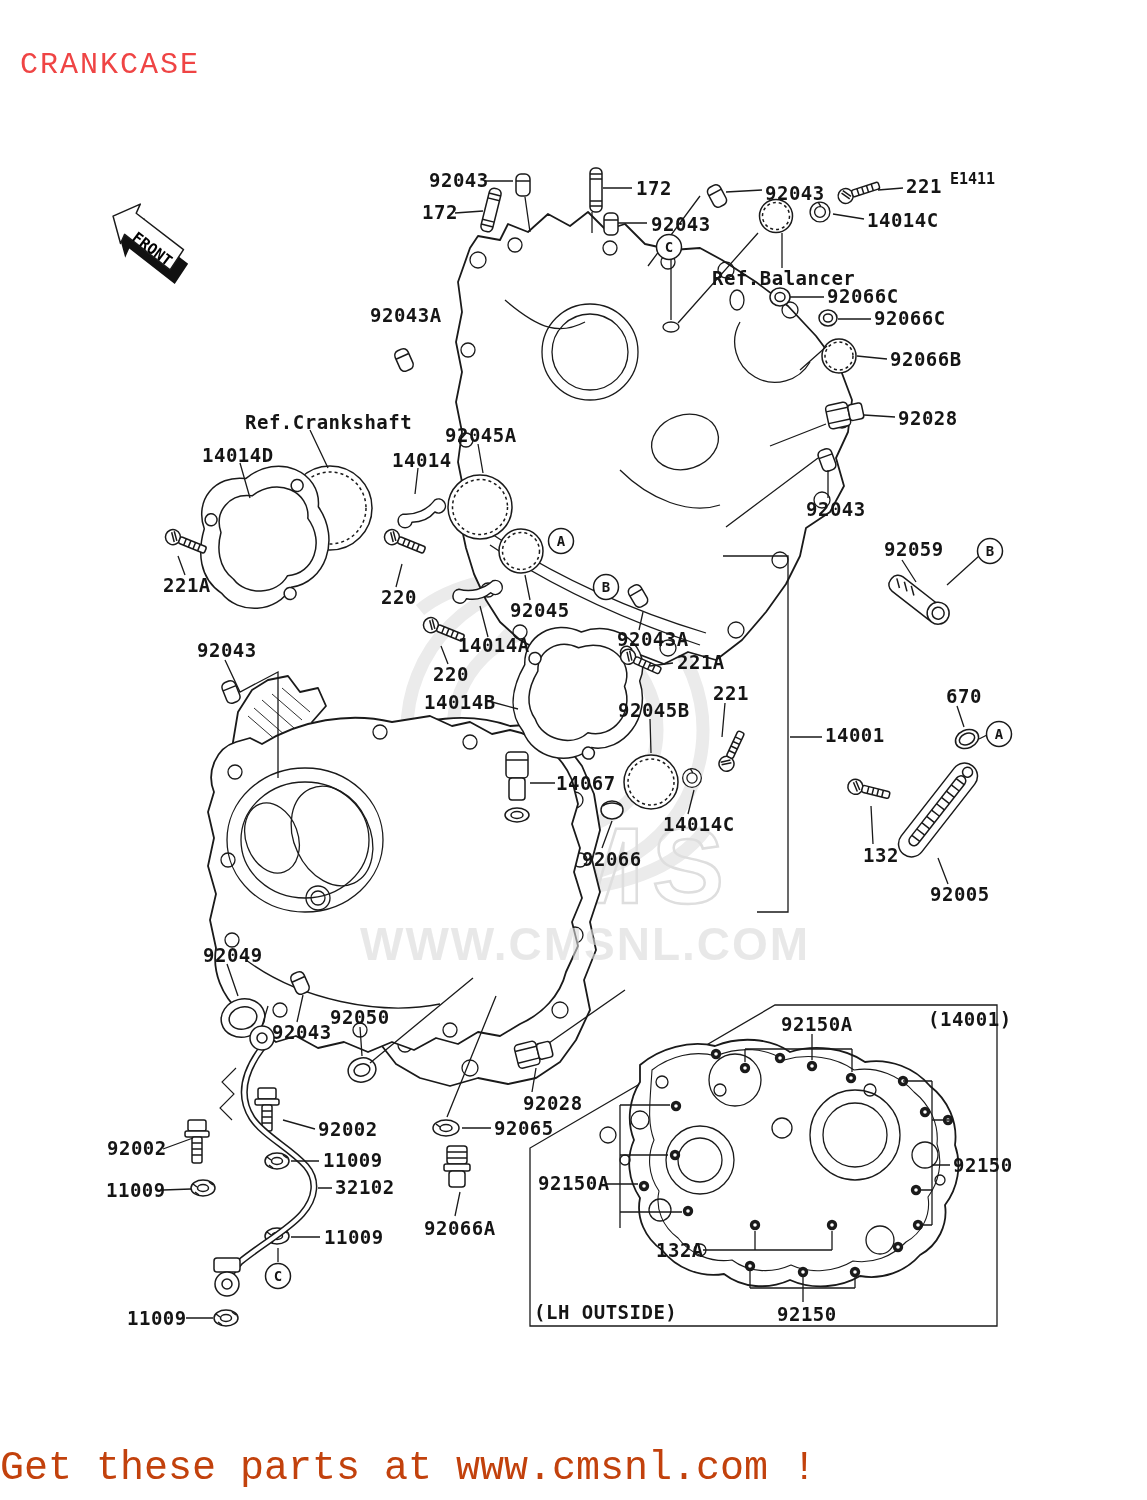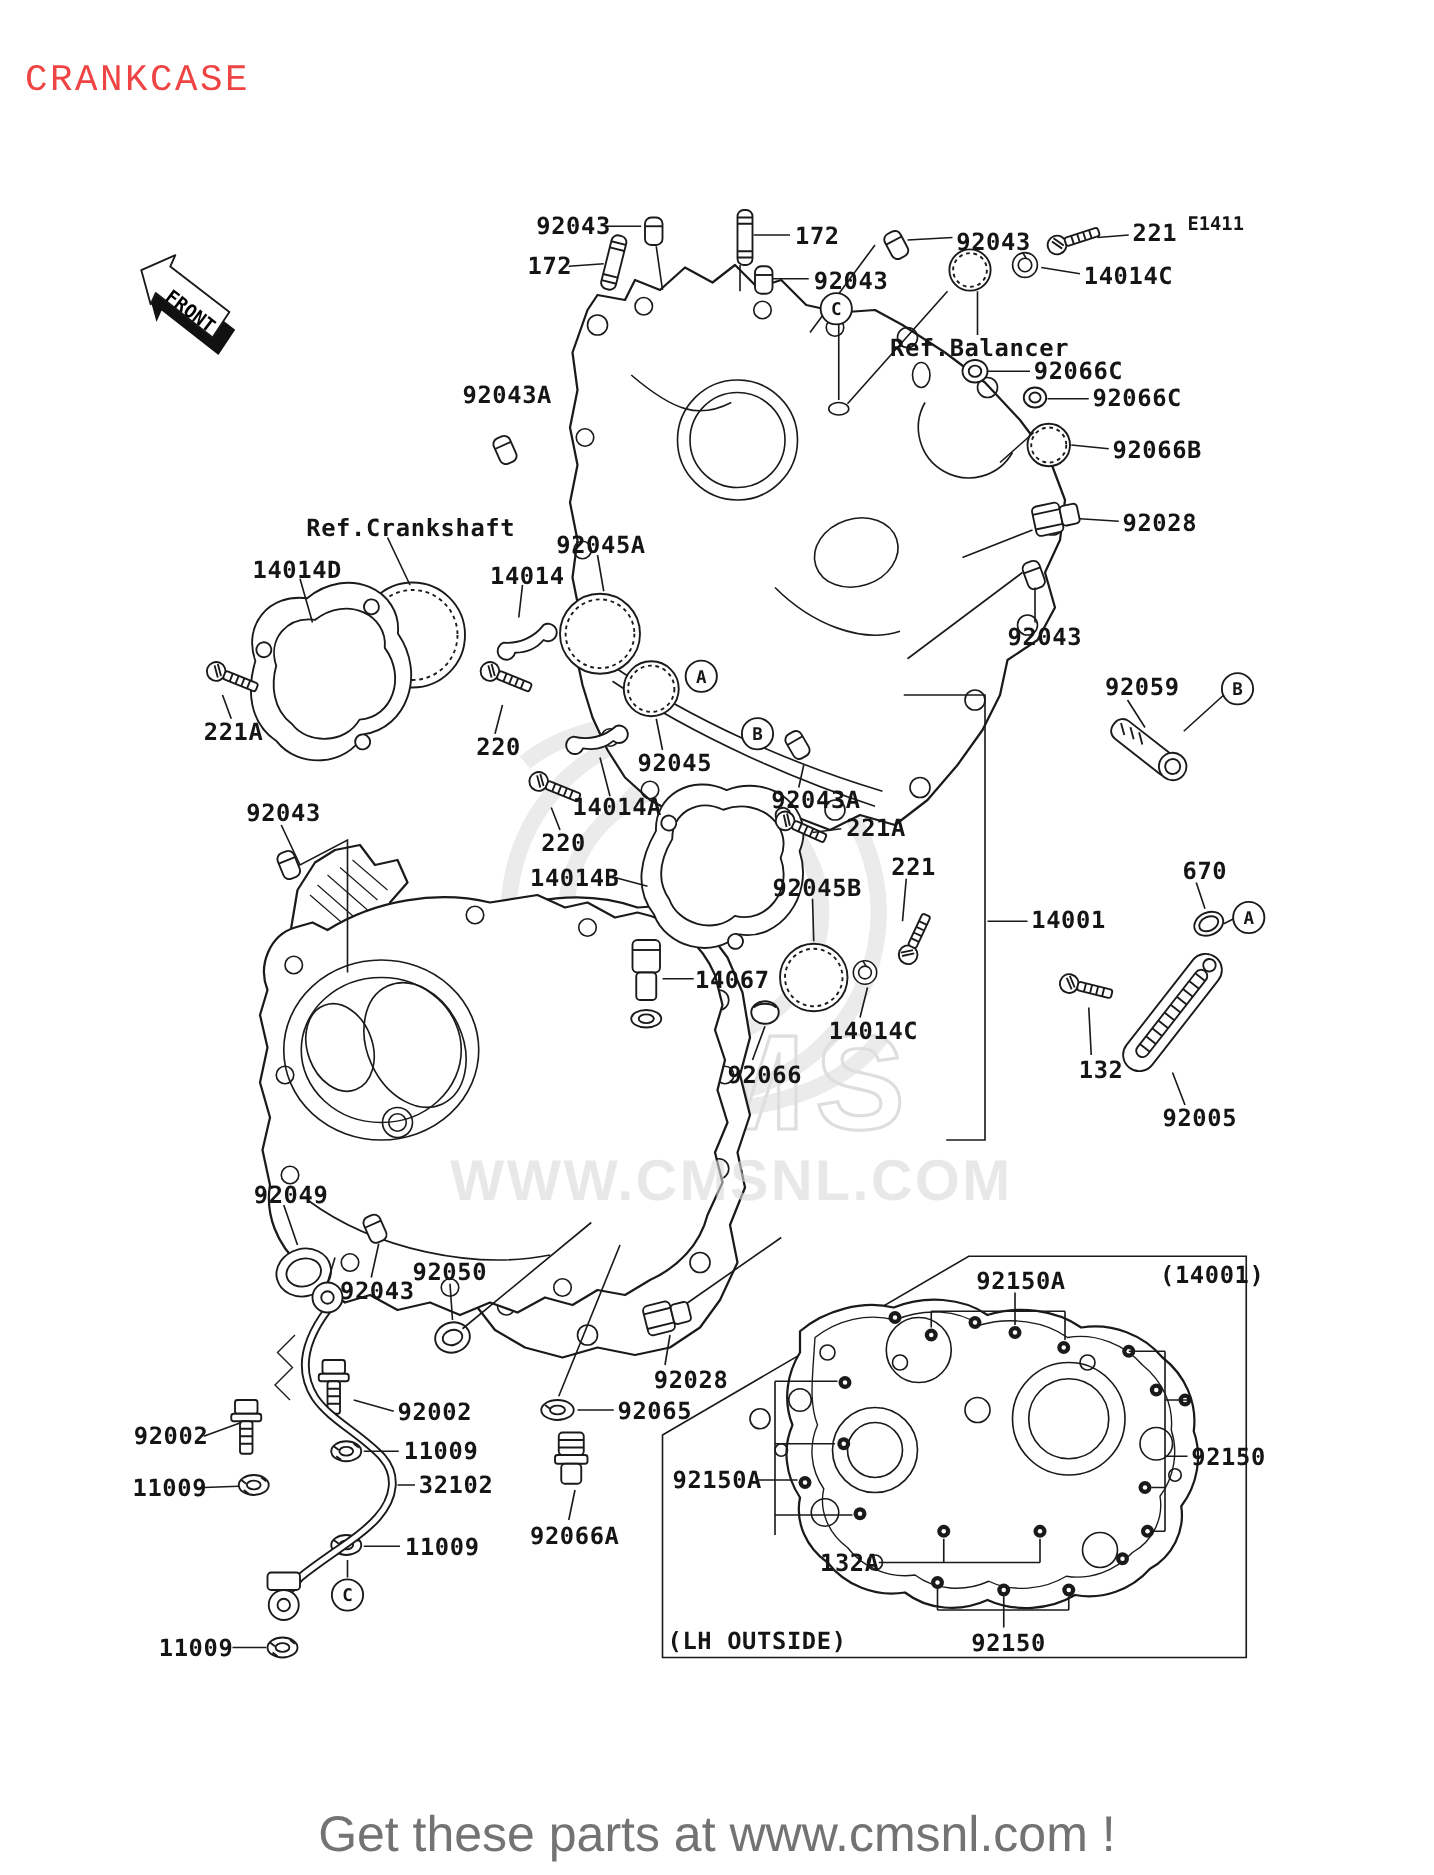--- a/index.html
+++ b/index.html
@@ -1,21 +1,21 @@
 <!DOCTYPE html>
 <html><head>
 <meta charset="utf-8">
 <style>
   html,body{margin:0;padding:0;background:#fff;}
   #stage{position:relative;width:1147px;height:1500px;background:#fff;overflow:hidden;
          font-family:"Liberation Sans",sans-serif;}
   #page-title{position:absolute;left:20px;top:12px;font-size:30px;letter-spacing:2px;
               color:#ef4444;font-family:Liberation Mono, monospace;margin-top:36px;}
-  #footer-banner{position:absolute;left:0;top:1446px;width:100%;text-align:center;
-                 font-size:40px;color:#737373;font-family:Liberation Sans, sans-serif;}
+  #footer-banner{position:absolute;left:0;top:1446px;width:100%;
+                 font-size:40px;color:#c2410c;font-family:Liberation Mono, monospace;}
   svg{position:absolute;left:0;top:0;}
   .lbl{font:bold 19px "DejaVu Sans Mono",monospace;fill:#151515;letter-spacing:.5px;}
   .lbls{font:bold 15px "DejaVu Sans Mono",monospace;fill:#151515;}
   .cl{font:bold 14px "DejaVu Sans Mono",monospace;fill:#151515;text-anchor:middle;}
   .o{fill:#fff;stroke:#1a1a1a;stroke-width:1.8;stroke-linejoin:round;}
   .p , .pg *{fill:#fff;stroke:#1a1a1a;stroke-width:1.5;stroke-linejoin:round;}
   .l{fill:none;stroke:#1a1a1a;stroke-width:1.3;}
   .lt{fill:none;stroke:#1a1a1a;stroke-width:1.1;}
   .n{fill:none;stroke:#1a1a1a;stroke-width:1.3;}
   .dash{stroke-dasharray:3 3;}

